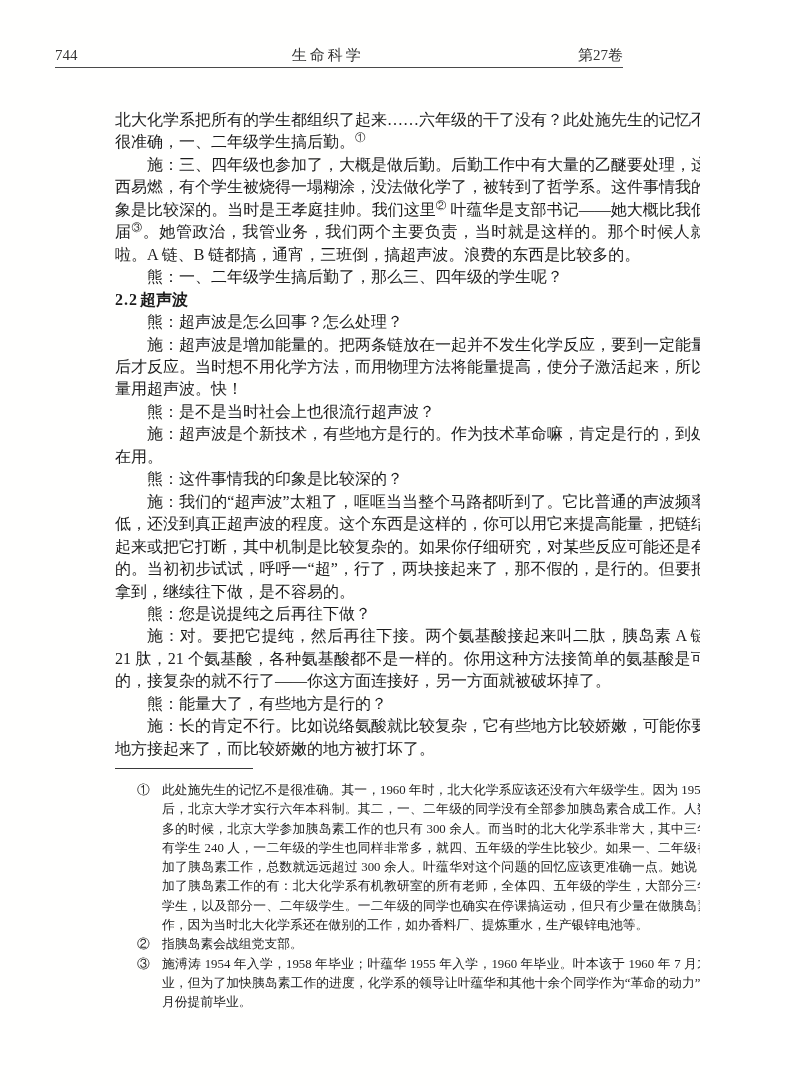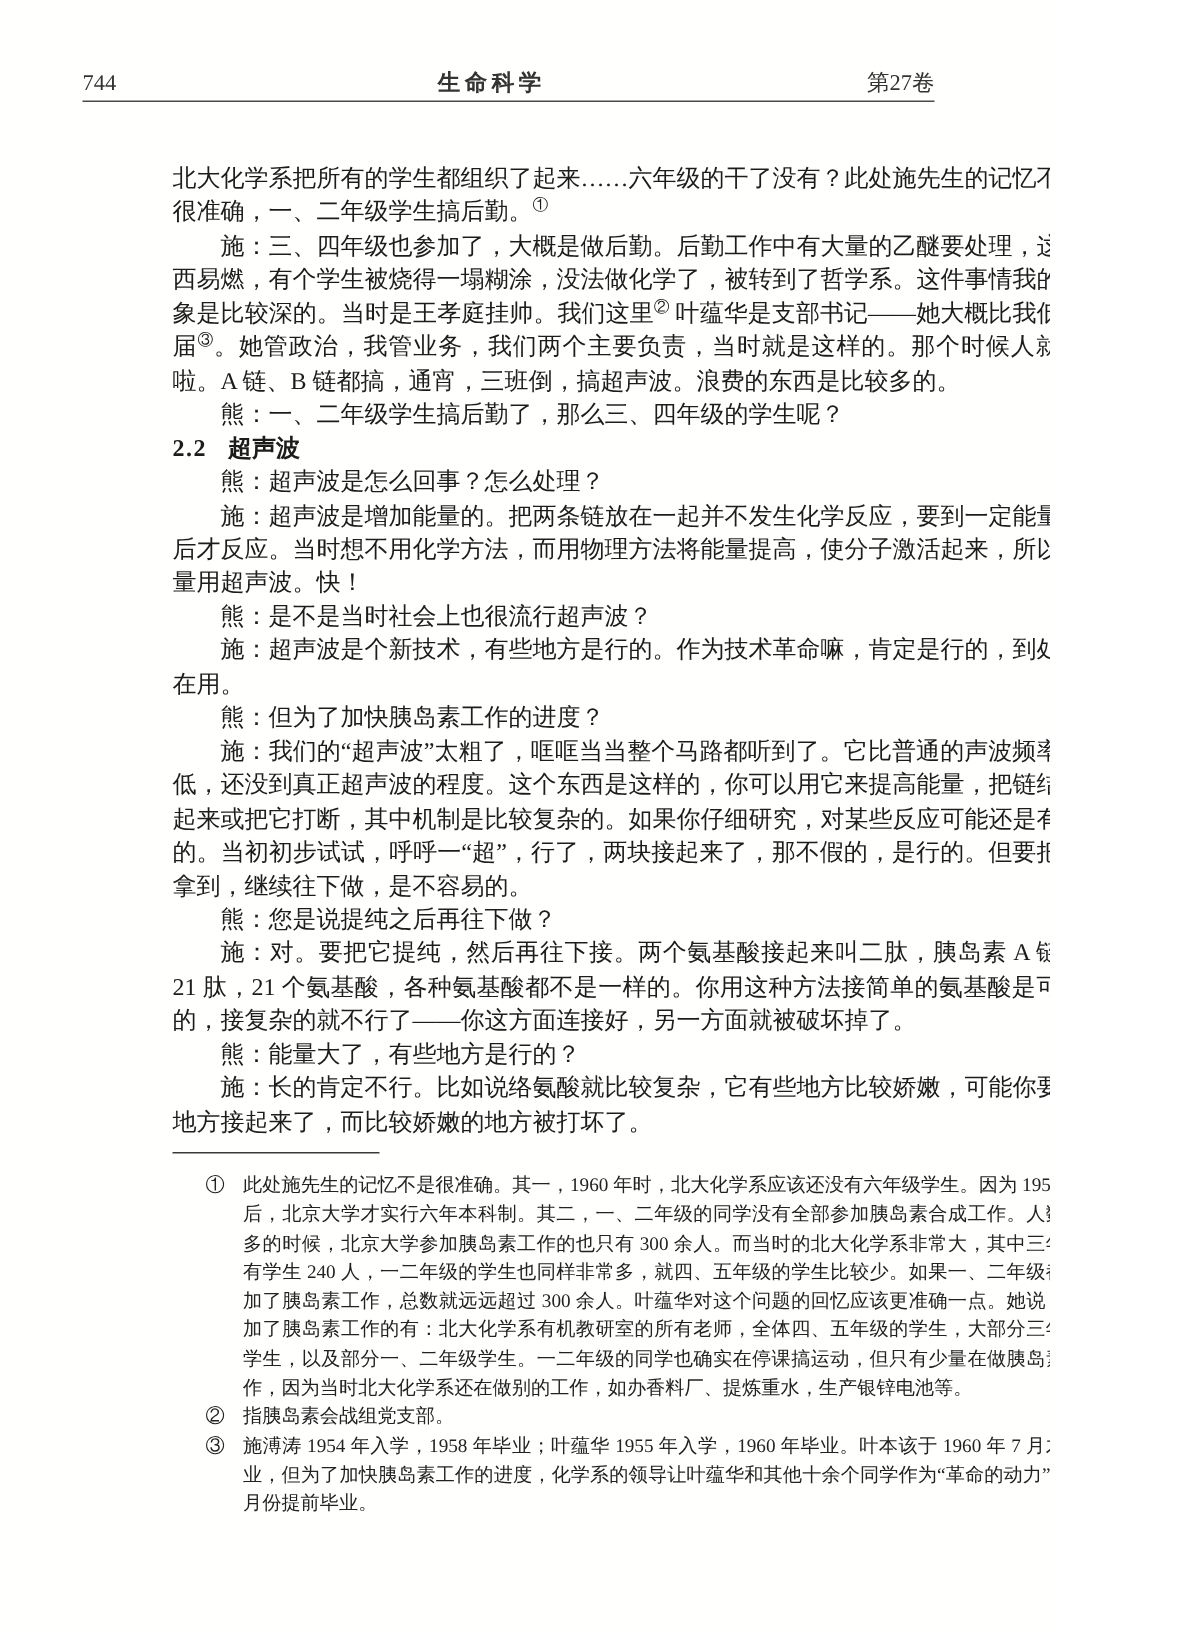--- a/index.html
+++ b/index.html
@@ -16,40 +16,40 @@
   .header {
     position: absolute;
     top: 46px; left: 55px; right: 77px;
     display: flex;
     justify-content: space-between;
     align-items: baseline;
     font-size: 15px;
     color: #333333;
     z-index: 1;
   }
-  .header .journal { letter-spacing: 3px; font-weight: bold; }
+  .header .journal { letter-spacing: 3px; }
   .header-rule {
     position: absolute;
     top: 67px; left: 55px; right: 77px;
     border-top: 1.6px solid #4a4a4a;
     z-index: 1;
   }
   
   .content {
     position: absolute;
     top: 109px; left: 115px; width: 608px;
     font-size: 16px;
     line-height: 22.45px;
     text-align: justify;
     z-index: 1;
   }
   .content p { margin: 0; }
   .content p.indent { text-indent: 2em; }
   .heading { font-weight: bold; }
-  .heading .sec-num { margin-right: 14px; letter-spacing: 1px; }
+  .heading .sec-num { margin-right: 2px; letter-spacing: 1px; }
   sup {
     font-size: 10.5px;
     line-height: 0;
     vertical-align: 6px;
   }
   
   .footnotes {
     position: absolute;
     top: 768px; left: 115px; width: 608px;
     font-size: 12.8px;
@@ -101,21 +101,21 @@
     <p class="indent"><span>施：三、四年级也参加了，大概是做后勤。后勤工作中有大量的乙醚要处理，这东西易燃，有个学生被烧得一塌糊涂，没法做化学了，被转到了哲学系。这件事情我的印象是比较深的。当时是王孝庭挂帅。我们这里</span><sup>②</sup><span> 叶蕴华是支部书记——她大概比我低两届</span><sup>③</sup><span>。她管政治，我管业务，我们两个主要负责，当时就是这样的。那个时候人就多啦。A 链、B 链都搞，通宵，三班倒，搞超声波。浪费的东西是比较多的。</span></p>
 
     <p class="indent"><span>熊：一、二年级学生搞后勤了，那么三、四年级的学生呢？</span></p>
 
     <p class="heading"><span class="sec-num">2.2</span><span>超声波</span></p>
 
     <p class="indent"><span>熊：超声波是怎么回事？怎么处理？</span></p>
     <p class="indent"><span>施：超声波是增加能量的。把两条链放在一起并不发生化学反应，要到一定能量之后才反应。当时想不用化学方法，而用物理方法将能量提高，使分子激活起来，所以大量用超声波。快！</span></p>
     <p class="indent"><span>熊：是不是当时社会上也很流行超声波？</span></p>
     <p class="indent"><span>施：超声波是个新技术，有些地方是行的。作为技术革命嘛，肯定是行的，到处都在用。</span></p>
-    <p class="indent"><span>熊：但为了加快胰岛素工作的进度？</span></p>
+    <p class="indent"><span>熊：这件事情我的印象是比较深的？</span></p>
     <p class="indent"><span>施：我们的“超声波”太粗了，哐哐当当整个马路都听到了。它比普通的声波频率要低，还没到真正超声波的程度。这个东西是这样的，你可以用它来提高能量，把链结合起来或把它打断，其中机制是比较复杂的。如果你仔细研究，对某些反应可能还是有用的。当初初步试试，呼呼一“超”，行了，两块接起来了，那不假的，是行的。但要把它拿到，继续往下做，是不容易的。</span></p>
     <p class="indent"><span>熊：您是说提纯之后再往下做？</span></p>
     <p class="indent"><span>施：对。要把它提纯，然后再往下接。两个氨基酸接起来叫二肽，胰岛素 A 链是 21 肽，21 个氨基酸，各种氨基酸都不是一样的。你用这种方法接简单的氨基酸是可以的，接复杂的就不行了——你这方面连接好，另一方面就被破坏掉了。</span></p>
     <p class="indent"><span>熊：能量大了，有些地方是行的？</span></p>
     <p class="indent"><span>施：长的肯定不行。比如说络氨酸就比较复杂，它有些地方比较娇嫩，可能你要的地方接起来了，而比较娇嫩的地方被打坏了。</span></p>
   </div>
 
   <div class="footnotes">
     <div class="fn-rule"></div>
 

